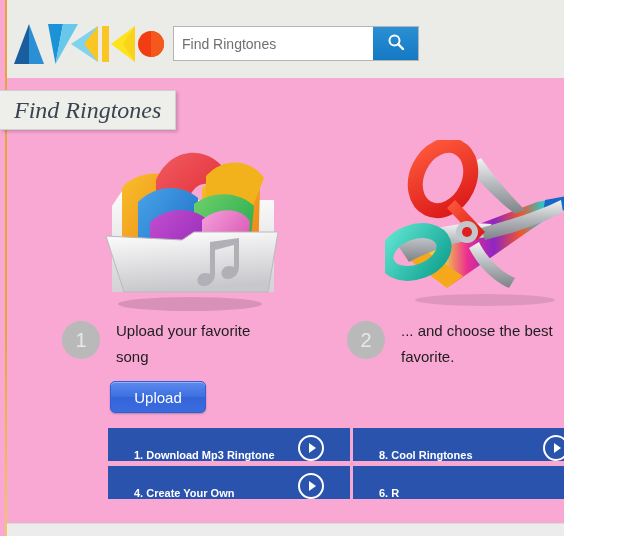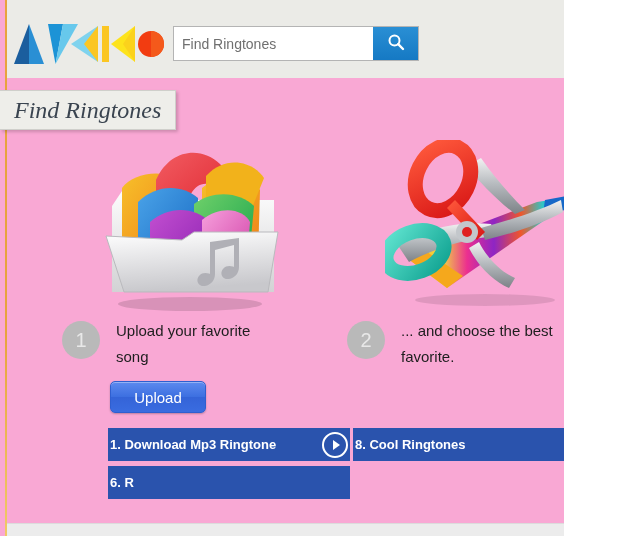--- a/index.html
+++ b/index.html
@@ -112,24 +112,24 @@
     width: 540px;
     display: grid;
     grid-template-columns: 242px 242px 242px;
     grid-auto-rows: 33px;
     column-gap: 3px;
     row-gap: 5px;
   }
   .navitem {
     background: #2a53ad;
     color: #ffffff;
-    display: flex; align-items: center;
-    padding: 0 2px;
+    display: flex; align-items: flex-end;
+    padding: 0 26px;
     box-sizing: border-box;
-    font-size: 13px;
+    font-size: 11px;
     font-weight: bold;
     cursor: pointer;
     overflow: hidden;
     white-space: nowrap;
   }
   .navitem .lbl { flex: 1 1 auto; }
   .navitem .chev {
     flex: 0 0 auto; width: 22px; height: 22px;
     border: 2px solid #ffffff; border-radius: 50%;
     display: flex; align-items: center; justify-content: center;
@@ -343,20 +343,26 @@
           <span class="chev-glyph"></span>
         </span>
     </div>
 
     <div class="navitem">
       <span class="lbl">5.  F</span>
 
     </div>
 
 
+    <div class="navitem">
+      <span class="lbl">4.  Create Your Own</span>
+      <span class="chev">
+          <span class="chev-glyph"></span>
+        </span>
+    </div>
 
     <div class="navitem">
       <span class="lbl">6.  R</span>
 
     </div>
   </div>
 
   <div class="footer"></div>
 
 </div>

